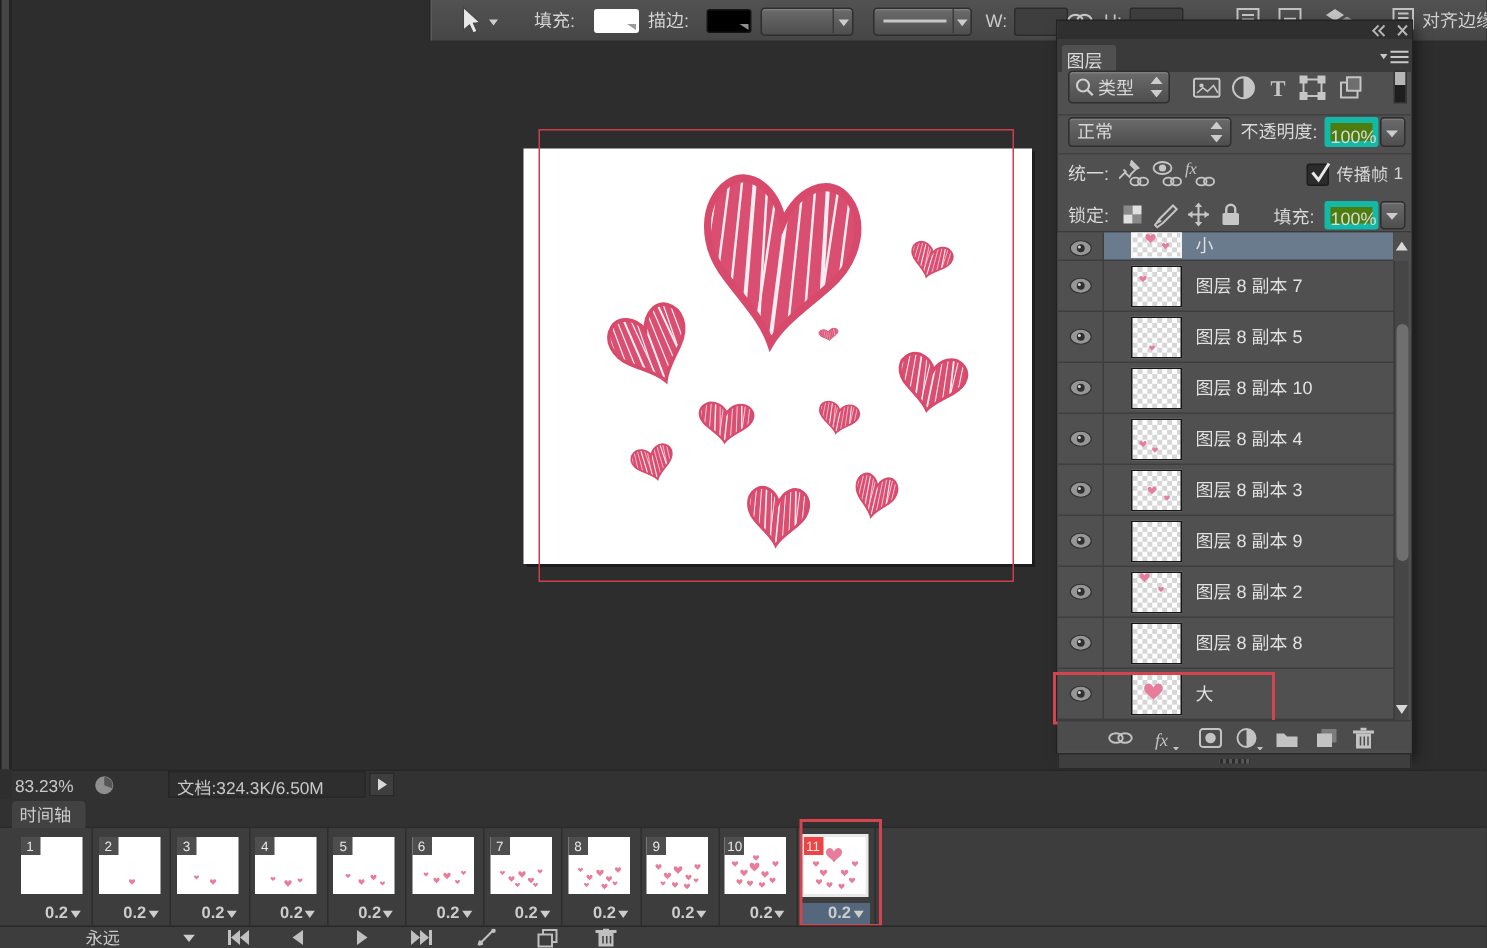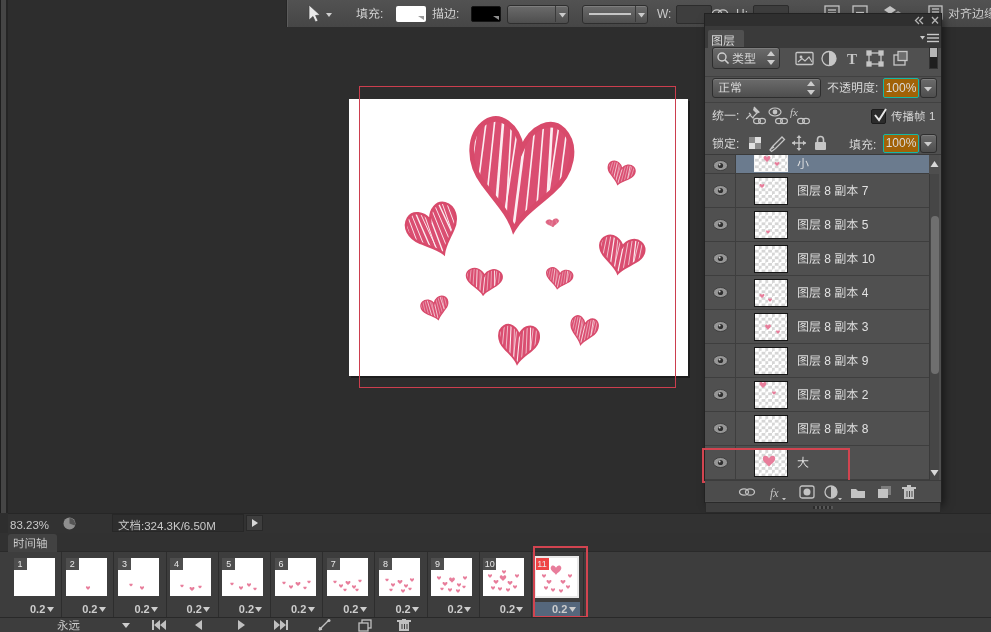--- a/index.html
+++ b/index.html
@@ -1,18 +1,18 @@
 <!DOCTYPE html>
 <html><head><meta charset="utf-8"><style>
 *{margin:0;padding:0;box-sizing:border-box}
 html,body{width:991px;height:632px;overflow:hidden;background:#2d2d2d;font-family:"Liberation Sans",sans-serif}
 .abs{position:absolute}
 .txt{position:absolute;color:#d6d6d6;font-size:12px;white-space:pre}
 .dd{position:absolute;background:linear-gradient(#6b6b6b,#4e4e4e);border:1px solid #2e2e2e;border-radius:3px;box-shadow:inset 0 1px 0 #7e7e7e}
-.fld{position:absolute;background:#a16207;border:1px solid #14b8a6;border-radius:2px;color:#dadada}
+.fld{position:absolute;background:#4d7c0f;border:4px solid #14b8a6;border-radius:2px;color:#dadada}
 .checker{background:conic-gradient(#d6d6d6 90deg,#fff 90deg 180deg,#d6d6d6 180deg 270deg,#fff 270deg) 0 0/6.6px 6.6px #fff}
 </style></head><body>
 <svg class="abs" width="0" height="0" style="position:absolute">
     <defs>
       <path id="c0" d="M44 431V349H960V431Z"></path>
       <path id="c1" d="M559 478C678 398 828 280 899 203L960 261C885 338 733 450 615 526ZM69 770V693H514C415 522 243 353 44 255C60 238 83 208 95 189C234 262 358 365 459 481V-78H540V584C566 619 589 656 610 693H931V770Z"></path>
       <path id="c2" d="M266 836C210 684 116 534 18 437C31 420 52 381 60 363C94 398 128 440 160 485V-78H232V597C272 666 308 741 337 815ZM468 125C563 67 676 -23 731 -80L787 -24C760 3 721 35 677 68C754 151 838 246 899 317L846 350L834 345H513L549 464H954V535H569L602 654H908V724H621L647 825L573 835L545 724H348V654H526L493 535H291V464H472C451 393 429 327 411 275H769C725 225 671 164 619 109C587 131 554 152 523 171Z"></path>
       <path id="c3" d="M150 306C174 314 203 318 342 327C325 153 277 44 55 -15C73 -31 94 -62 102 -82C346 -10 404 125 423 331L572 339V53C572 -32 598 -56 690 -56C710 -56 821 -56 842 -56C928 -56 949 -15 958 140C936 146 903 159 887 174C882 38 875 15 836 15C811 15 719 15 700 15C659 15 652 21 652 54V344L793 351C816 326 836 302 851 281L918 325C864 396 752 499 659 572L598 534C641 499 687 458 730 416L259 395C322 455 387 529 445 607H936V680H67V607H344C285 526 218 453 193 432C167 405 144 387 124 383C133 361 146 322 150 306ZM425 821C455 778 490 718 505 680L583 708C566 744 531 801 500 844Z"></path>
       <path id="c4" d="M675 720V165H742V720ZM849 821V18C849 0 842 -5 825 -6C807 -7 750 -7 687 -5C698 -26 708 -60 712 -80C798 -81 849 -79 879 -66C910 -54 922 -31 922 18V821ZM59 794V729H609V794ZM189 596H481V484H189ZM120 657V424H552V657ZM304 38H154V139H304ZM372 38V139H524V38ZM85 351V-77H154V-23H524V-66H595V351ZM304 196H154V291H304ZM372 196V291H524V196Z"></path>
       <path id="c5" d="M375 279C455 262 557 227 613 199L644 250C588 276 487 309 407 325ZM275 152C413 135 586 95 682 61L715 117C618 149 445 188 310 203ZM84 796V-80H156V-38H842V-80H917V796ZM156 29V728H842V29ZM414 708C364 626 278 548 192 497C208 487 234 464 245 452C275 472 306 496 337 523C367 491 404 461 444 434C359 394 263 364 174 346C187 332 203 303 210 285C308 308 413 345 508 396C591 351 686 317 781 296C790 314 809 340 823 353C735 369 647 396 569 432C644 481 707 538 749 606L706 631L695 628H436C451 647 465 666 477 686ZM378 563 385 570H644C608 531 560 496 506 465C455 494 411 527 378 563Z"></path>

